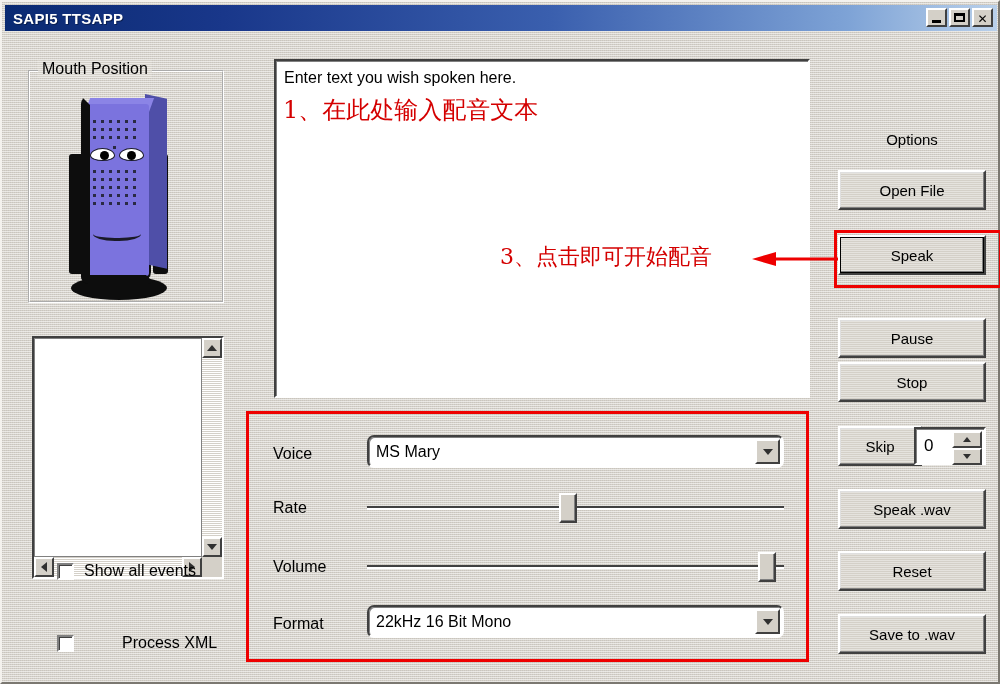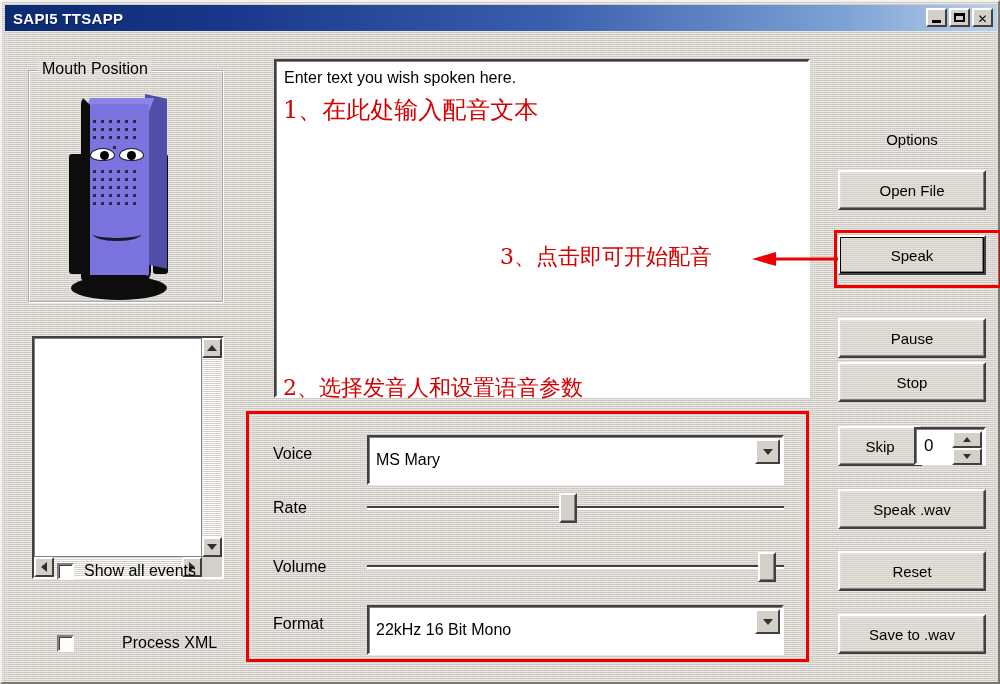--- a/index.html
+++ b/index.html
@@ -139,25 +139,25 @@
   .cbrow{position:absolute;display:flex;align-items:center;gap:10px;font-size:16px;color:#000;}
   .cbox{width:17px;height:17px;background:#ffffff;
     border-left:2px solid #808080;border-top:2px solid #808080;
     border-right:2px solid #ffffff;border-bottom:2px solid #ffffff;
     box-shadow:inset 1px 1px 0 #404040;box-sizing:border-box;}
 
   
   #settings{position:absolute;left:244px;top:409px;width:563px;height:251px;
             border:3px solid #ee0000;box-sizing:border-box;}
   .slabel{position:absolute;font-size:16px;color:#000;}
-  .combo{position:absolute;height:50px;background:#fff;
+  .combo{position:absolute;height:33px;background:#fff;
     border-left:2px solid #404040;border-top:2px solid #404040;
     border-right:2px solid #ffffff;border-bottom:2px solid #ffffff;
     box-shadow:inset 1px 1px 0 #808080;box-sizing:border-box;
-    display:flex;align-items:center;}
+    display:flex;align-items:center;border-radius:7px;}
   .combo-text{margin-left:7px;font-size:16px;color:#000;}
   .combo-arrow{position:absolute;right:2px;top:2px;width:25px;height:25px;
     background:#d4d0c8;
     border-left:2px solid #ffffff;border-top:2px solid #ffffff;
     border-right:2px solid #404040;border-bottom:2px solid #404040;
     box-sizing:border-box;display:flex;align-items:center;justify-content:center;}
   .slider{position:absolute;height:30px;}
   .groove{position:absolute;left:0;right:0;top:13px;height:4px;
     background:#404040;border-bottom:2px solid #ffffff;box-sizing:border-box;}
   .thumb{position:absolute;top:0;width:18px;height:30px;background:#d4d0c8;
@@ -374,20 +374,19 @@
         <div class="spin-half">
             <i class="tri-sm-down"></i>
           </div>
       </div>
     </div>
   </div>
 
   <div id="speak-highlight"></div>
 
   <div id="anno1" class="redanno">1、在此处输入配音文本</div>
-  <div id="anno2" class="redanno">2、选择发音人和设置语音参数</div>
   <div id="anno3" class="redanno">3、点击即可开始配音</div>
   <svg id="anno3-arrow" viewBox="0 0 88 14">
     <line x1="86" y1="7" x2="22" y2="7" stroke="#ee0000" stroke-width="3"></line>
     <polygon points="0,7 24,0 24,14" fill="#ee0000"></polygon>
   </svg>
 
 </div>
 
 </body></html>

